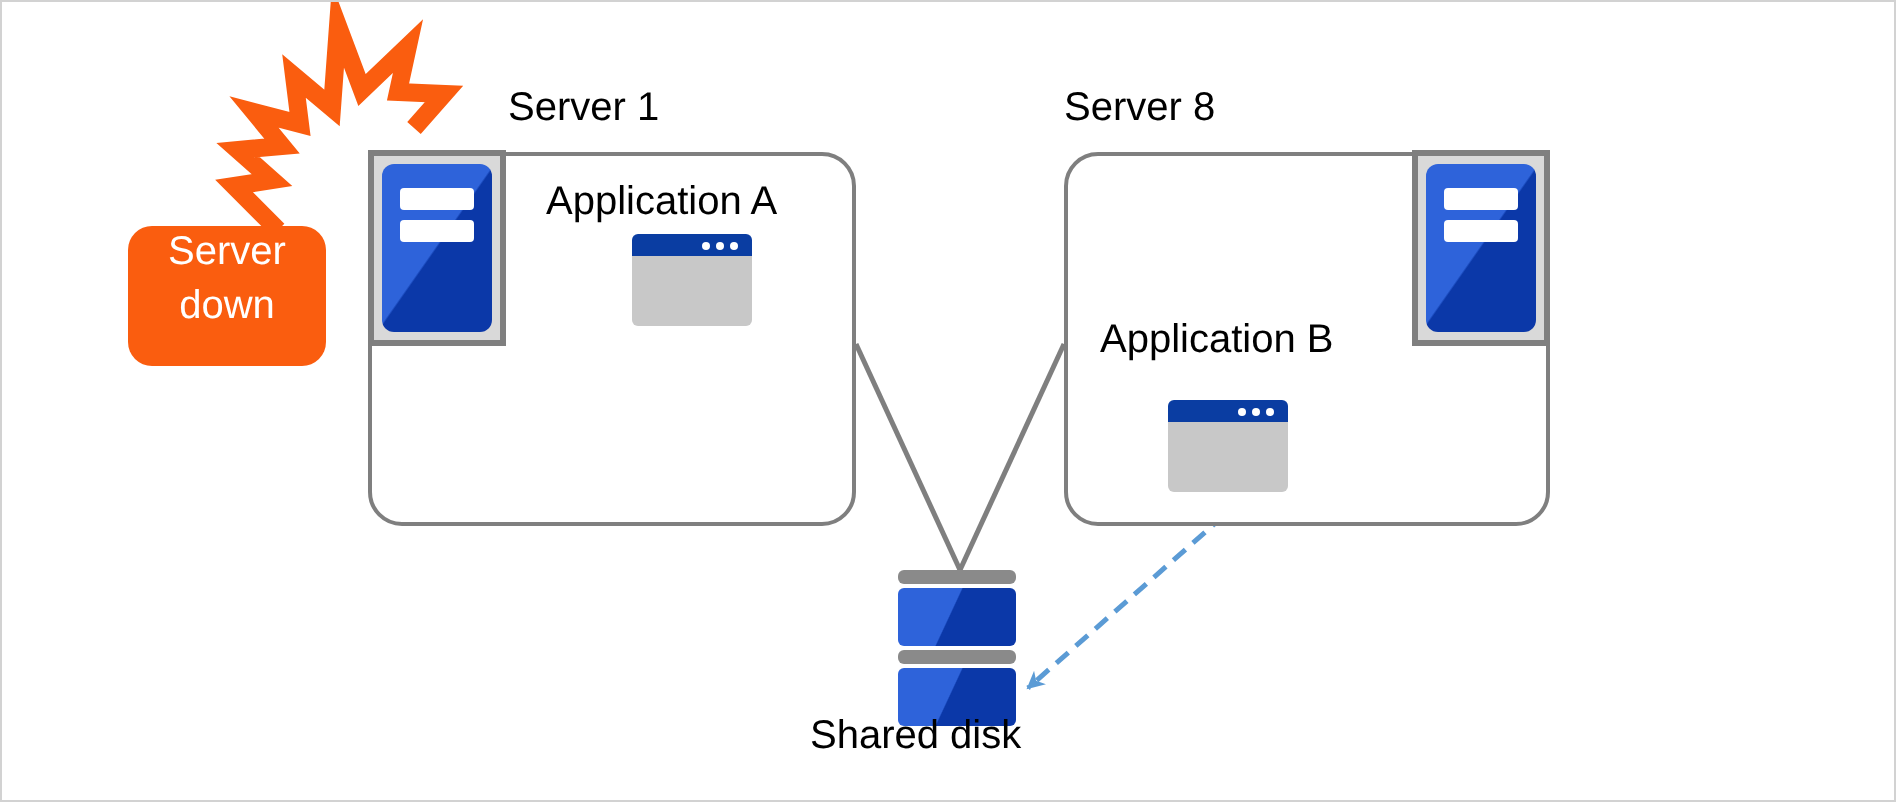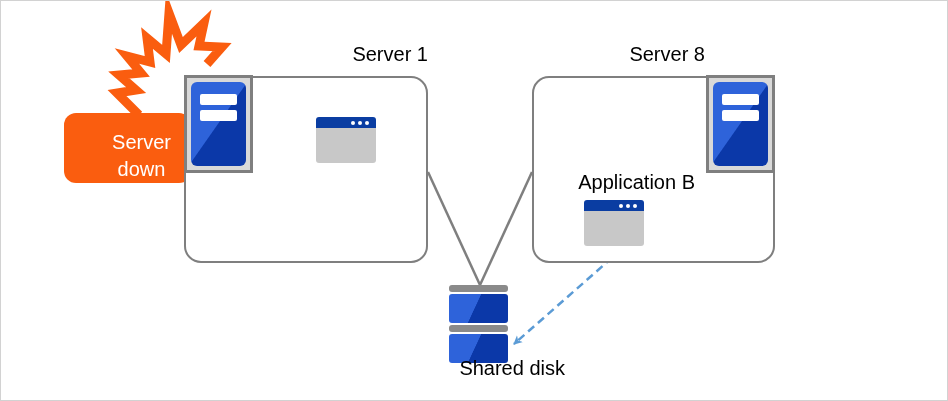--- a/index.html
+++ b/index.html
@@ -2,21 +2,21 @@
 <html style="--accent-orange: #FA5D0F; --line-gray: #7F7F7F; --icon-frame-gray: #D9D9D9; --blue-light: #2E63DA; --blue-dark: #0B38A8; --titlebar-blue: #0A3DA2; --window-body-gray: #C8C8C8; --disk-bar-gray: #8A8A8A; --arrow-blue: #5B9BD5; --canvas-border: #D2D2D2;"><head>
 <meta charset="utf-8">
 <style>
   html, body { margin:0; padding:0; background:#fff; }
   .canvas {
     position:relative; width:948px; height:401px; box-sizing:border-box;
     background:#ffffff; border:1px solid #d2d2d2; overflow:hidden;
     font-family:"Liberation Sans", sans-serif; color:#000;
   }
   .svg-layer { position:absolute; left:0; top:0; width:948px; height:401px; }
-  .label { position:absolute; font-size:20px; text-align:right; white-space:nowrap; }
+  .label { position:absolute; font-size:20px; text-align:left; white-space:nowrap; }
 
   .server-box {
     position:absolute; top:75px; height:187px; box-sizing:border-box;
     background:#ffffff; border:2.5px solid var(--line-gray); border-radius:17px;
   }
   .box-s1 { left:183px; width:244px; }
   .box-s2 { left:531px; width:243px; }
 
   .icon-frame {
     position:absolute; top:74px; width:69px; height:98px; box-sizing:border-box;
@@ -43,35 +43,35 @@
   .window-titlebar { position:relative; height:11px; background:var(--titlebar-blue); }
   .window-dot {
     position:absolute; right:7px; top:4px; width:4px; height:4px; border-radius:50%;
     background:#fff; box-shadow:-7px 0 0 #fff, -14px 0 0 #fff;
   }
   .window-body { height:35px; background:var(--window-body-gray); }
 
   .callout {
     position:absolute; left:63px; top:112px; width:99px; height:70px;
     background:var(--accent-orange); border-radius:12px; color:#fff;
-    display:flex; align-items:flex-end; justify-content:center; text-align:center;
-    font-size:20px; line-height:27px;padding-left:28px;
+    display:flex; align-items:flex-start; justify-content:center; text-align:center;
+    font-size:20px; line-height:27px;
   }
 
   .disk { position:absolute; left:448px; top:284px; width:59px; }
   .disk-bar { height:7px; background:var(--disk-bar-gray); border-radius:3px; }
   .disk-platter {
     height:29px; margin:2px 0; border-radius:3px;
     background:linear-gradient(115deg, var(--blue-light) 44%, var(--blue-dark) 45%);
   }
 
   .title-s1 { left:253px; top:42px; width:174px; }
   .title-s2 { left:531px; top:42px; width:173px; }
   .app-a    { left:272px; top:89px;  width:145px; }
-  .app-b    { left:549px; top:170px; width:145px; }
+  .app-b    { left:549px; top:158px; width:145px; }
   .disk-label { left:404px; top:356px; width:160px; }
 </style>
 </head>
 <body>
 
 <div class="canvas">
 
   <svg class="svg-layer" viewBox="0 0 948 401">
     <defs>
       <marker id="arrowhead" markerWidth="12" markerHeight="12" refX="8" refY="4.5" orient="auto" markerUnits="userSpaceOnUse">
@@ -103,20 +103,21 @@
       <div class="server-bar b2"></div>
     </div>
   </div>
   <div class="icon-frame frame-s2">
     <div class="server-inner">
       <div class="server-bar b1"></div>
       <div class="server-bar b2"></div>
     </div>
   </div>
 
+  <div class="label app-a">Application A</div>
   <div class="window-icon win-a">
     <div class="window-titlebar">
       <span class="window-dot"></span>
     </div>
     <div class="window-body"></div>
   </div>
 
   <div class="label app-b">Application B</div>
   <div class="window-icon win-b">
     <div class="window-titlebar">

